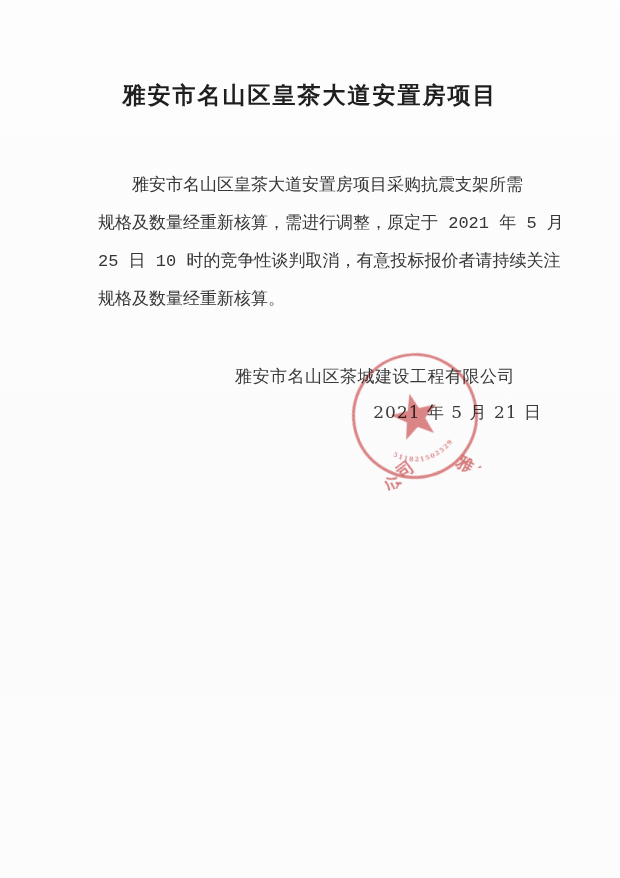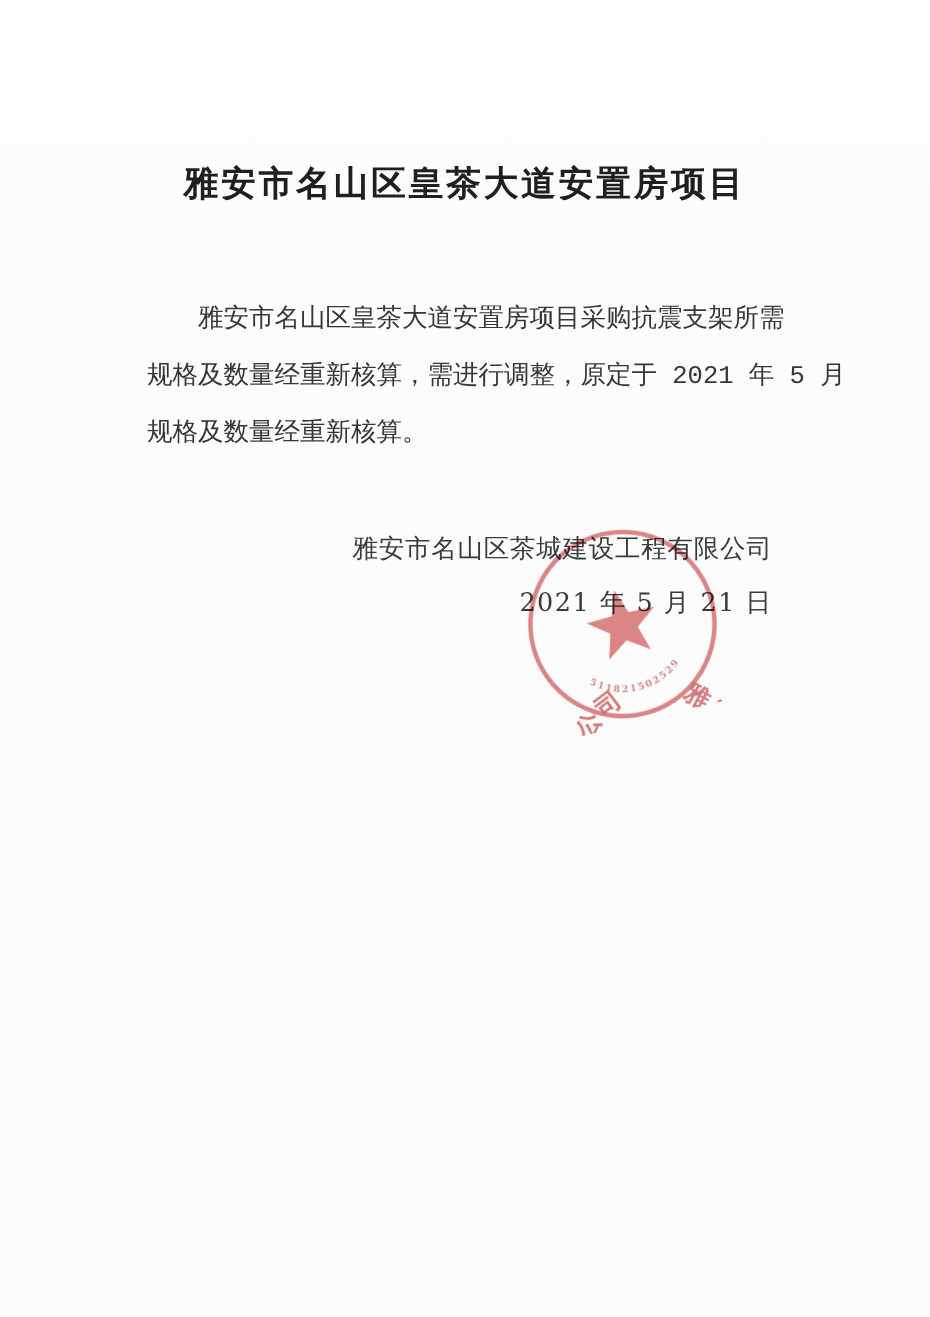--- a/index.html
+++ b/index.html
@@ -10,21 +10,21 @@
   .page {
     position: relative;
     width: 620px;
     height: 878px;
     background: linear-gradient(180deg, #fdfdfe 0%, #fbfbfc 60%, #fcfcfd 100%);
     overflow: hidden;
     font-family: "DejaVu Serif", "Liberation Serif", serif;
     color: #343434;
   }
   .title {
-    padding-top: 106px;
+    padding-top: 78px;
     text-align: center;
     font-size: 23px;
     font-weight: bold;
     line-height: 34px;
     letter-spacing: 2px;
     color: #1f1f1f;
   }
   .body-text {
     margin: 55px 98px 0 98px;
     width: 424px;
@@ -44,21 +44,21 @@
   .signature {
     margin-top: 38px;
     padding-right: 105px;
     text-align: right;
     font-size: 17px;
     letter-spacing: 0.5px;
     line-height: 38px;
     color: #3a3a3a;
   }
   .date {
-    padding-right: 105px;
+    padding-right: 78px;
     text-align: right;
     font-size: 17px;
     letter-spacing: 1px;
     line-height: 34px;
     color: #3a3a3a;
   }
   .stamp {
     position: absolute;
     left: 349px;
     top: 350px;
@@ -80,20 +80,21 @@
 
 <div class="page">
 
   <div class="title">
     <div>雅安市名山区皇茶大道安置房项目</div>
   </div>
 
   <div class="body-text">
     <div class="para-line first">雅安市名山区皇茶大道安置房项目采购抗震支架所需</div>
     <div class="para-line">规格及数量经重新核算，需进行调整，原定于 2021 年 5 月</div>
+    <div class="para-line">25 日 10 时的竞争性谈判取消，有意投标报价者请持续关注</div>
     <div class="para-line last">规格及数量经重新核算。</div>
   </div>
 
   <div class="signature">雅安市名山区茶城建设工程有限公司</div>
 
   <div class="date">2021 年 5 月 21 日</div>
 
   <div class="stamp">
     <svg viewBox="0 0 200 200" xmlns="http://www.w3.org/2000/svg">
       <circle cx="100" cy="100" r="93" fill="none" stroke="#d25c5c" stroke-width="4.5" opacity="0.9"></circle>

